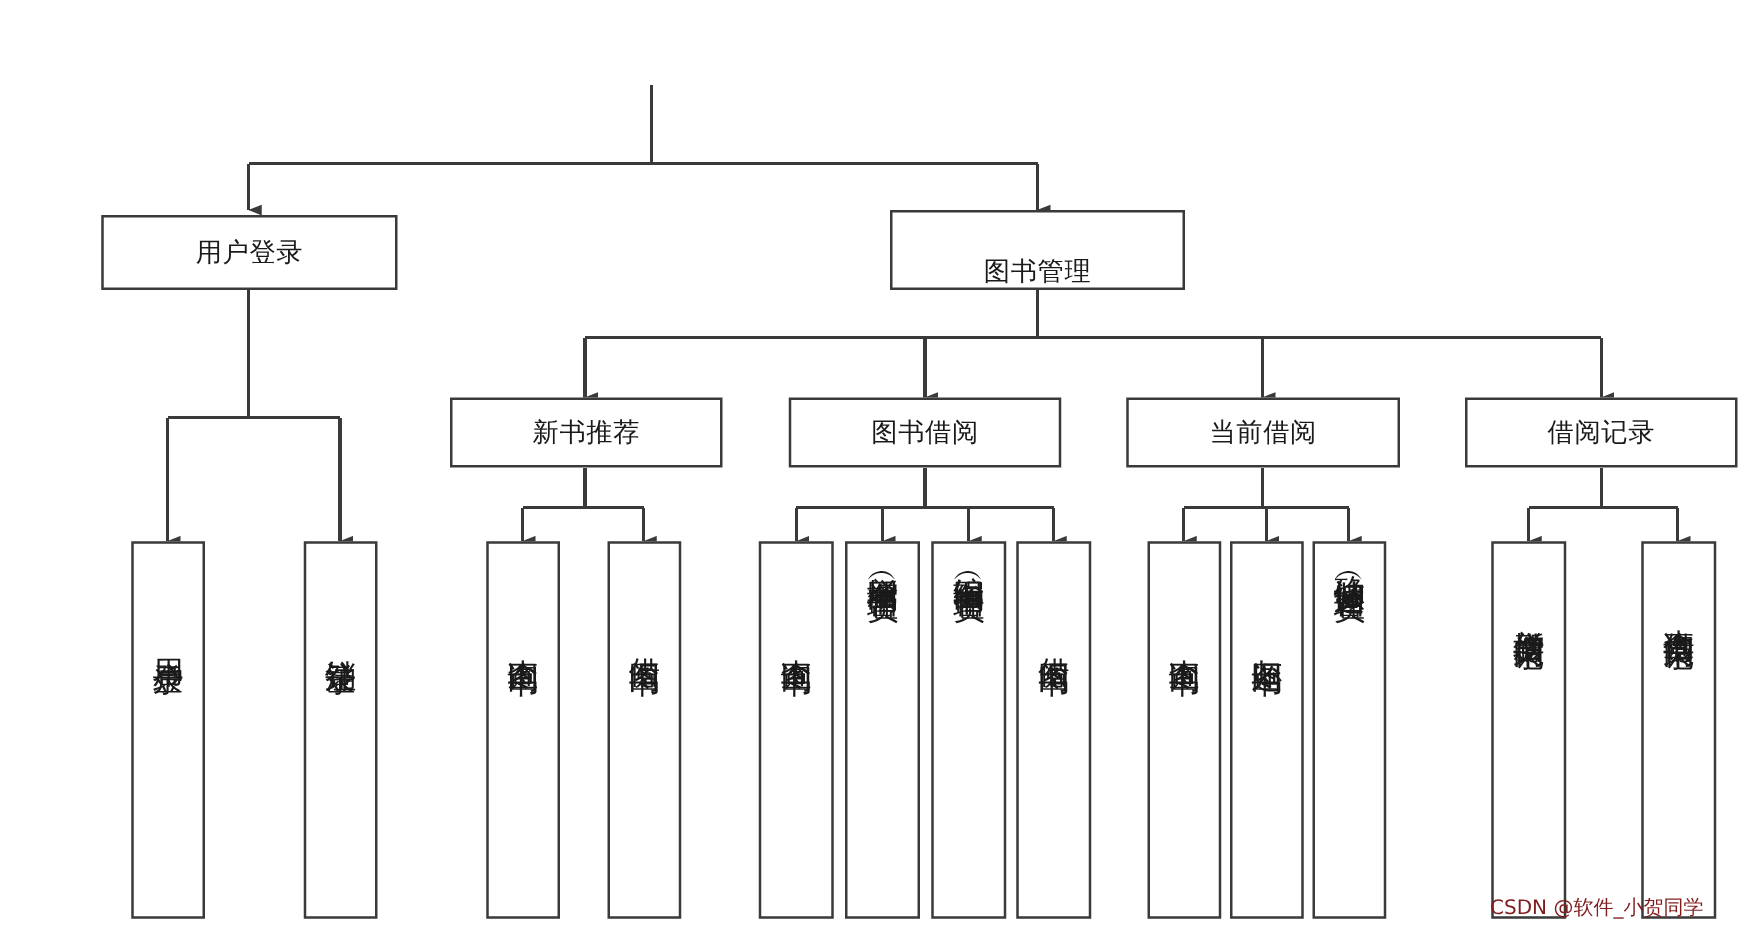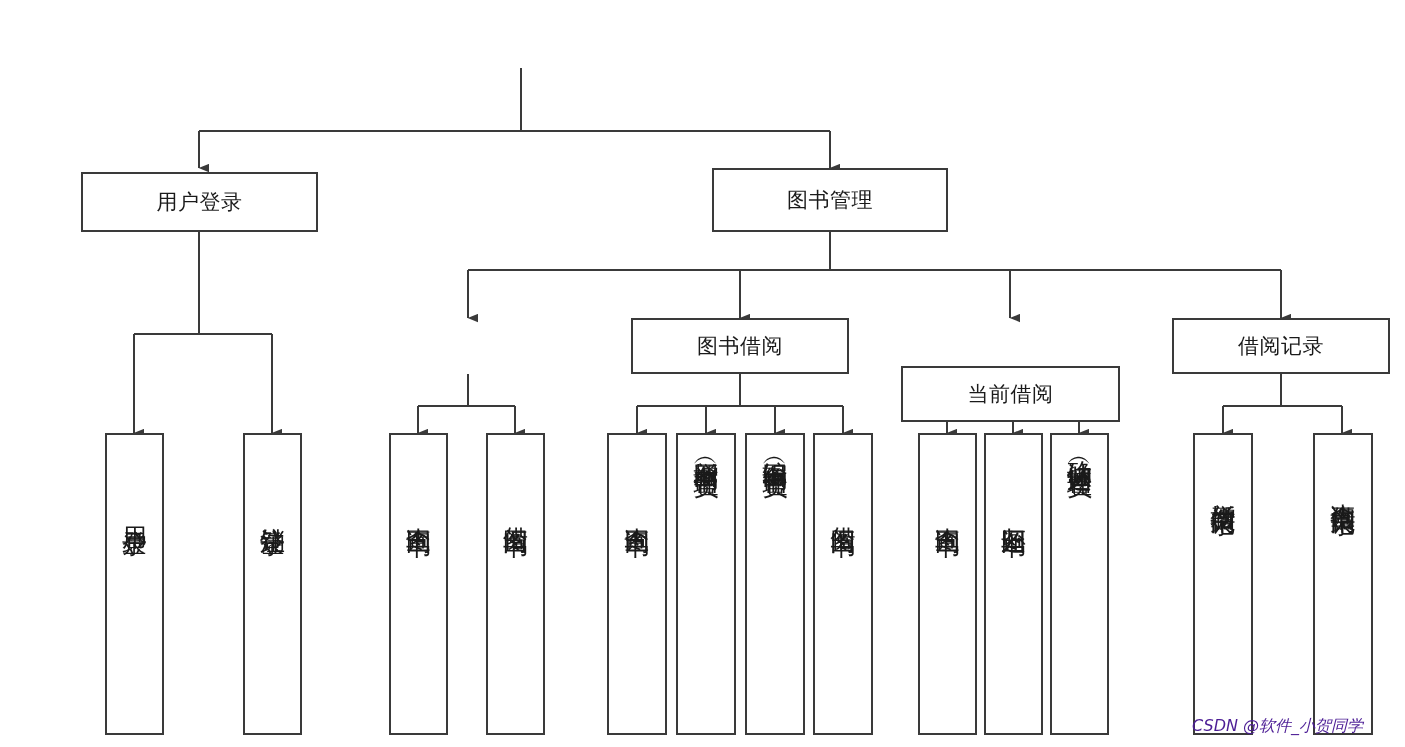--- a/index.html
+++ b/index.html
@@ -72,26 +72,25 @@
     padding-top: 48px;
   }
   .node.vert.pad-none {
     padding-top: 6px;
   }
   .watermark {
     position: absolute;
     left: 1192px;
     top: 716px;
     font-size: 16px;
-    color: #4c1d95;
+    color: #7f1d1d;
     font-family: "DejaVu Sans", "Liberation Sans", sans-serif;
     white-space: nowrap;
     z-index: 5;
     pointer-events: none;
-    font-style: italic;
   }
 </style>
 </head>
 <body>
 
 <div id="diagram-root">
 
   <svg class="wires" viewBox="0 0 1405 747">
     <defs>
       <marker id="arrowhead" markerWidth="9" markerHeight="11" refX="4.5" refY="10.4" orient="auto" markerUnits="userSpaceOnUse">
@@ -140,30 +139,33 @@
       <path d="M1223,406 L1223,433" marker-end="url(#arrowhead)"></path>
       <path d="M1342,406 L1342,433" marker-end="url(#arrowhead)"></path>
     </g>
   </svg>
 
 
   <div class="node horiz" style="left:81px; top:172px; width:237px; height:60px;">
     <span class="node-label">用户登录</span>
   </div>
 
-  <div class="node horiz" style="left:712px; top:168px; width:236px; height:64px;">
+  <div class="node horiz" style="left:712px; top:168px; width:236px; height:64px;align-items:flex-end;">
     <span class="node-label">图书管理</span>
   </div>
 
+  <div class="node horiz" style="left:360px; top:318px; width:218px; height:56px;">
+    <span class="node-label">新书推荐</span>
+  </div>
 
   <div class="node horiz" style="left:631px; top:318px; width:218px; height:56px;">
     <span class="node-label">图书借阅</span>
   </div>
 
-  <div class="node horiz" style="left:901px; top:318px; width:219px; height:56px;margin-top:48px;">
+  <div class="node horiz" style="left:901px; top:318px; width:219px; height:56px;">
     <span class="node-label">当前借阅</span>
   </div>
 
   <div class="node horiz" style="left:1172px; top:318px; width:218px; height:56px;justify-content:center;">
     <span class="node-label">借阅记录</span>
   </div>
 
   <div class="node vert pad-mid" style="left:105px; top:433px; width:59px; height:302px;">
     <span class="node-label">用户登录</span>
   </div>

